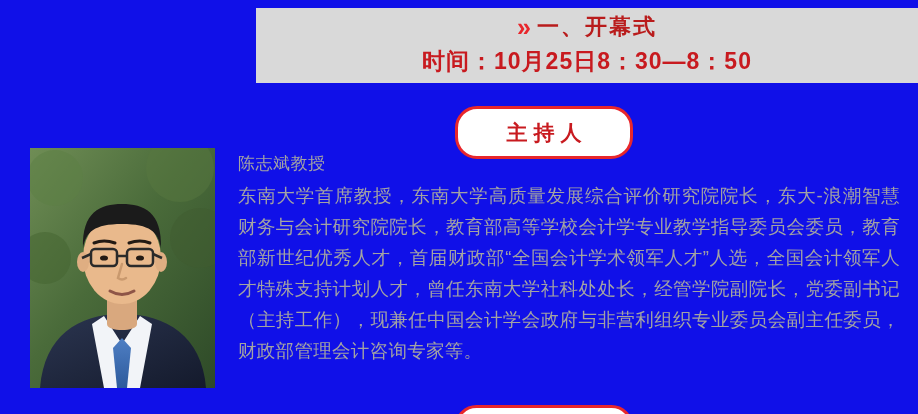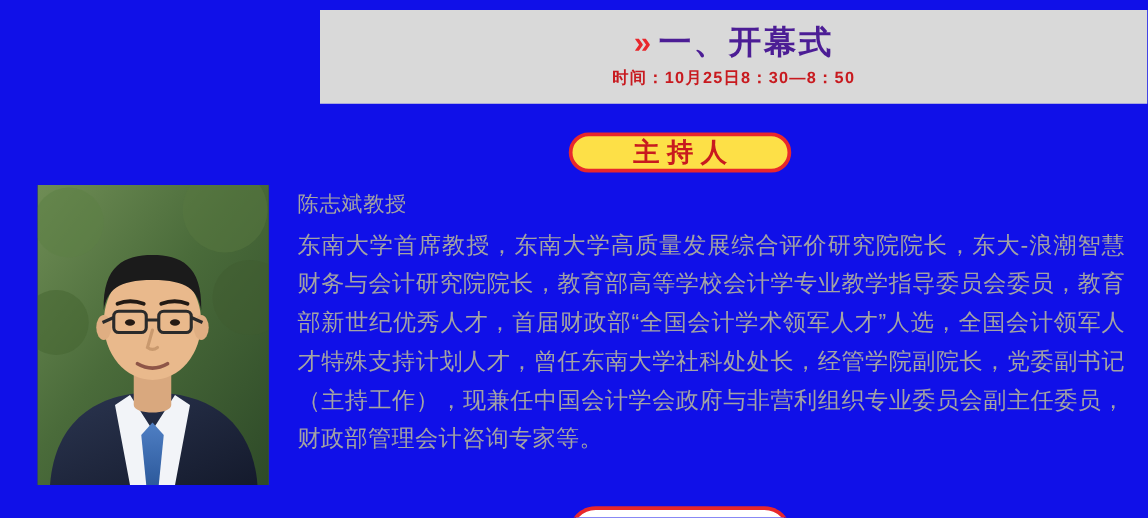--- a/index.html
+++ b/index.html
@@ -43,41 +43,41 @@
   }
   .chevrons-icon {
     color: #e8272c;
     font-size: 25px;
     font-weight: bold;
     letter-spacing: -4px;
     display: inline-block;
     transform: translateY(1px);
   }
   .header-title {
-    color: #4c1d95;
-    font-size: 26px;
+    color: #b91c1c;
+    font-size: 22px;
     font-weight: bold;
     letter-spacing: 2px;
   }
   .header-subtitle {
     margin-top: 7px;
     color: #c81a1f;
-    font-size: 13px;
+    font-size: 23px;
     font-weight: bold;
     letter-spacing: 1px;
   }
 
   
   .host-pill {
     position: absolute;
     left: 455px;
     top: 106px;
     width: 178px;
-    height: 32px;
-    background: #fde047;
+    height: 53px;
+    background: #ffffff;
     border: 3px solid #e8272c;
     border-radius: 22px;
     box-sizing: border-box;
     display: flex;
     align-items: center;
     justify-content: center;
   }
   .host-pill-label {
     color: #c81a1f;
     font-size: 21px;

